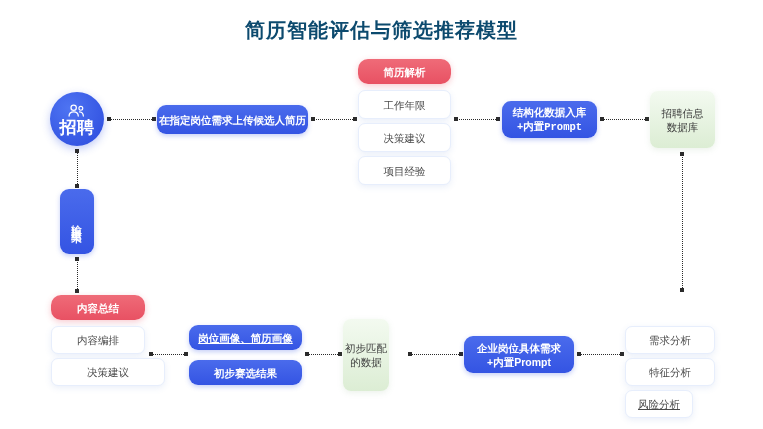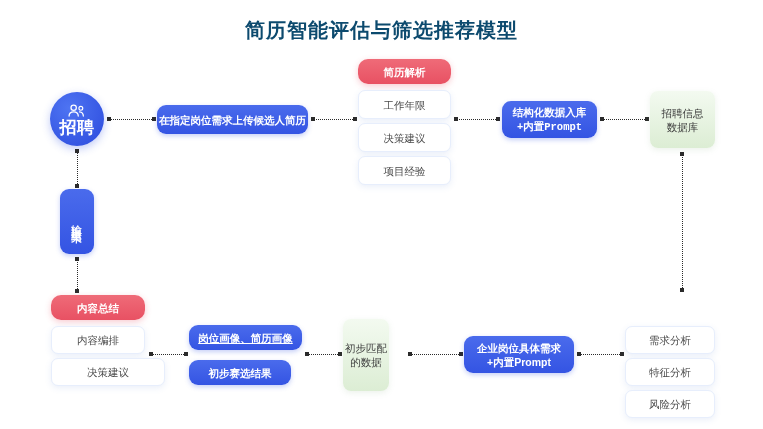--- a/index.html
+++ b/index.html
@@ -197,21 +197,21 @@
   <div class="node red" style="left:51px; top:295px; width:94px; height:25px;">内容总结</div>
 
   <div class="node white" style="left:51px; top:326px; width:94px; height:28px;">内容编排</div>
   <div class="node white" style="left:51px; top:358px; width:114px; height:28px;">决策建议</div>
 
   <div class="conn h" style="left:150px; top:354px; width:38px;"></div>
   <div class="cap" style="left:149px; top:352px;"></div>
   <div class="cap" style="left:184px; top:352px;"></div>
 
   <div class="node blue" style="left:189px; top:325px; width:113px; height:25px;text-decoration:underline;">岗位画像、简历画像</div>
-  <div class="node blue" style="left:189px; top:360px; width:102px; height:25px;">初步赛选结果</div>
+  <div class="node blue" style="left:189px; top:360px; width:113px; height:25px;">初步赛选结果</div>
 
   <div class="conn h" style="left:306px; top:354px; width:36px;"></div>
   <div class="cap" style="left:305px; top:352px;"></div>
   <div class="cap" style="left:338px; top:352px;"></div>
 
   <div class="node green" style="left:343px; top:319px; width:46px; height:72px;">初步匹配
 的数据</div>
 
   <div class="conn h" style="left:409px; top:354px; width:54px;"></div>
   <div class="cap" style="left:408px; top:352px;"></div>
@@ -219,19 +219,19 @@
 
   <div class="node blue" style="left:464px; top:336px; width:110px; height:37px;">企业岗位具体需求
 +内置Prompt</div>
 
   <div class="conn h" style="left:578px; top:354px; width:46px;"></div>
   <div class="cap" style="left:577px; top:352px;"></div>
   <div class="cap" style="left:620px; top:352px;"></div>
 
   <div class="node white" style="left:625px; top:326px; width:90px; height:28px;">需求分析</div>
   <div class="node white" style="left:625px; top:358px; width:90px; height:28px;">特征分析</div>
-  <div class="node white" style="left:625px; top:390px; width:90px; height:28px;">风险分析</div>
+  <div class="node white" style="left:625px; top:390px; width:68px; height:28px;text-decoration:underline;">风险分析</div>
 
   <div class="conn v" style="left:682px; top:153px; height:139px;"></div>
   <div class="cap" style="left:680px; top:152px;"></div>
   <div class="cap" style="left:680px; top:288px;"></div>
 
 </div>
 
 </body></html>

